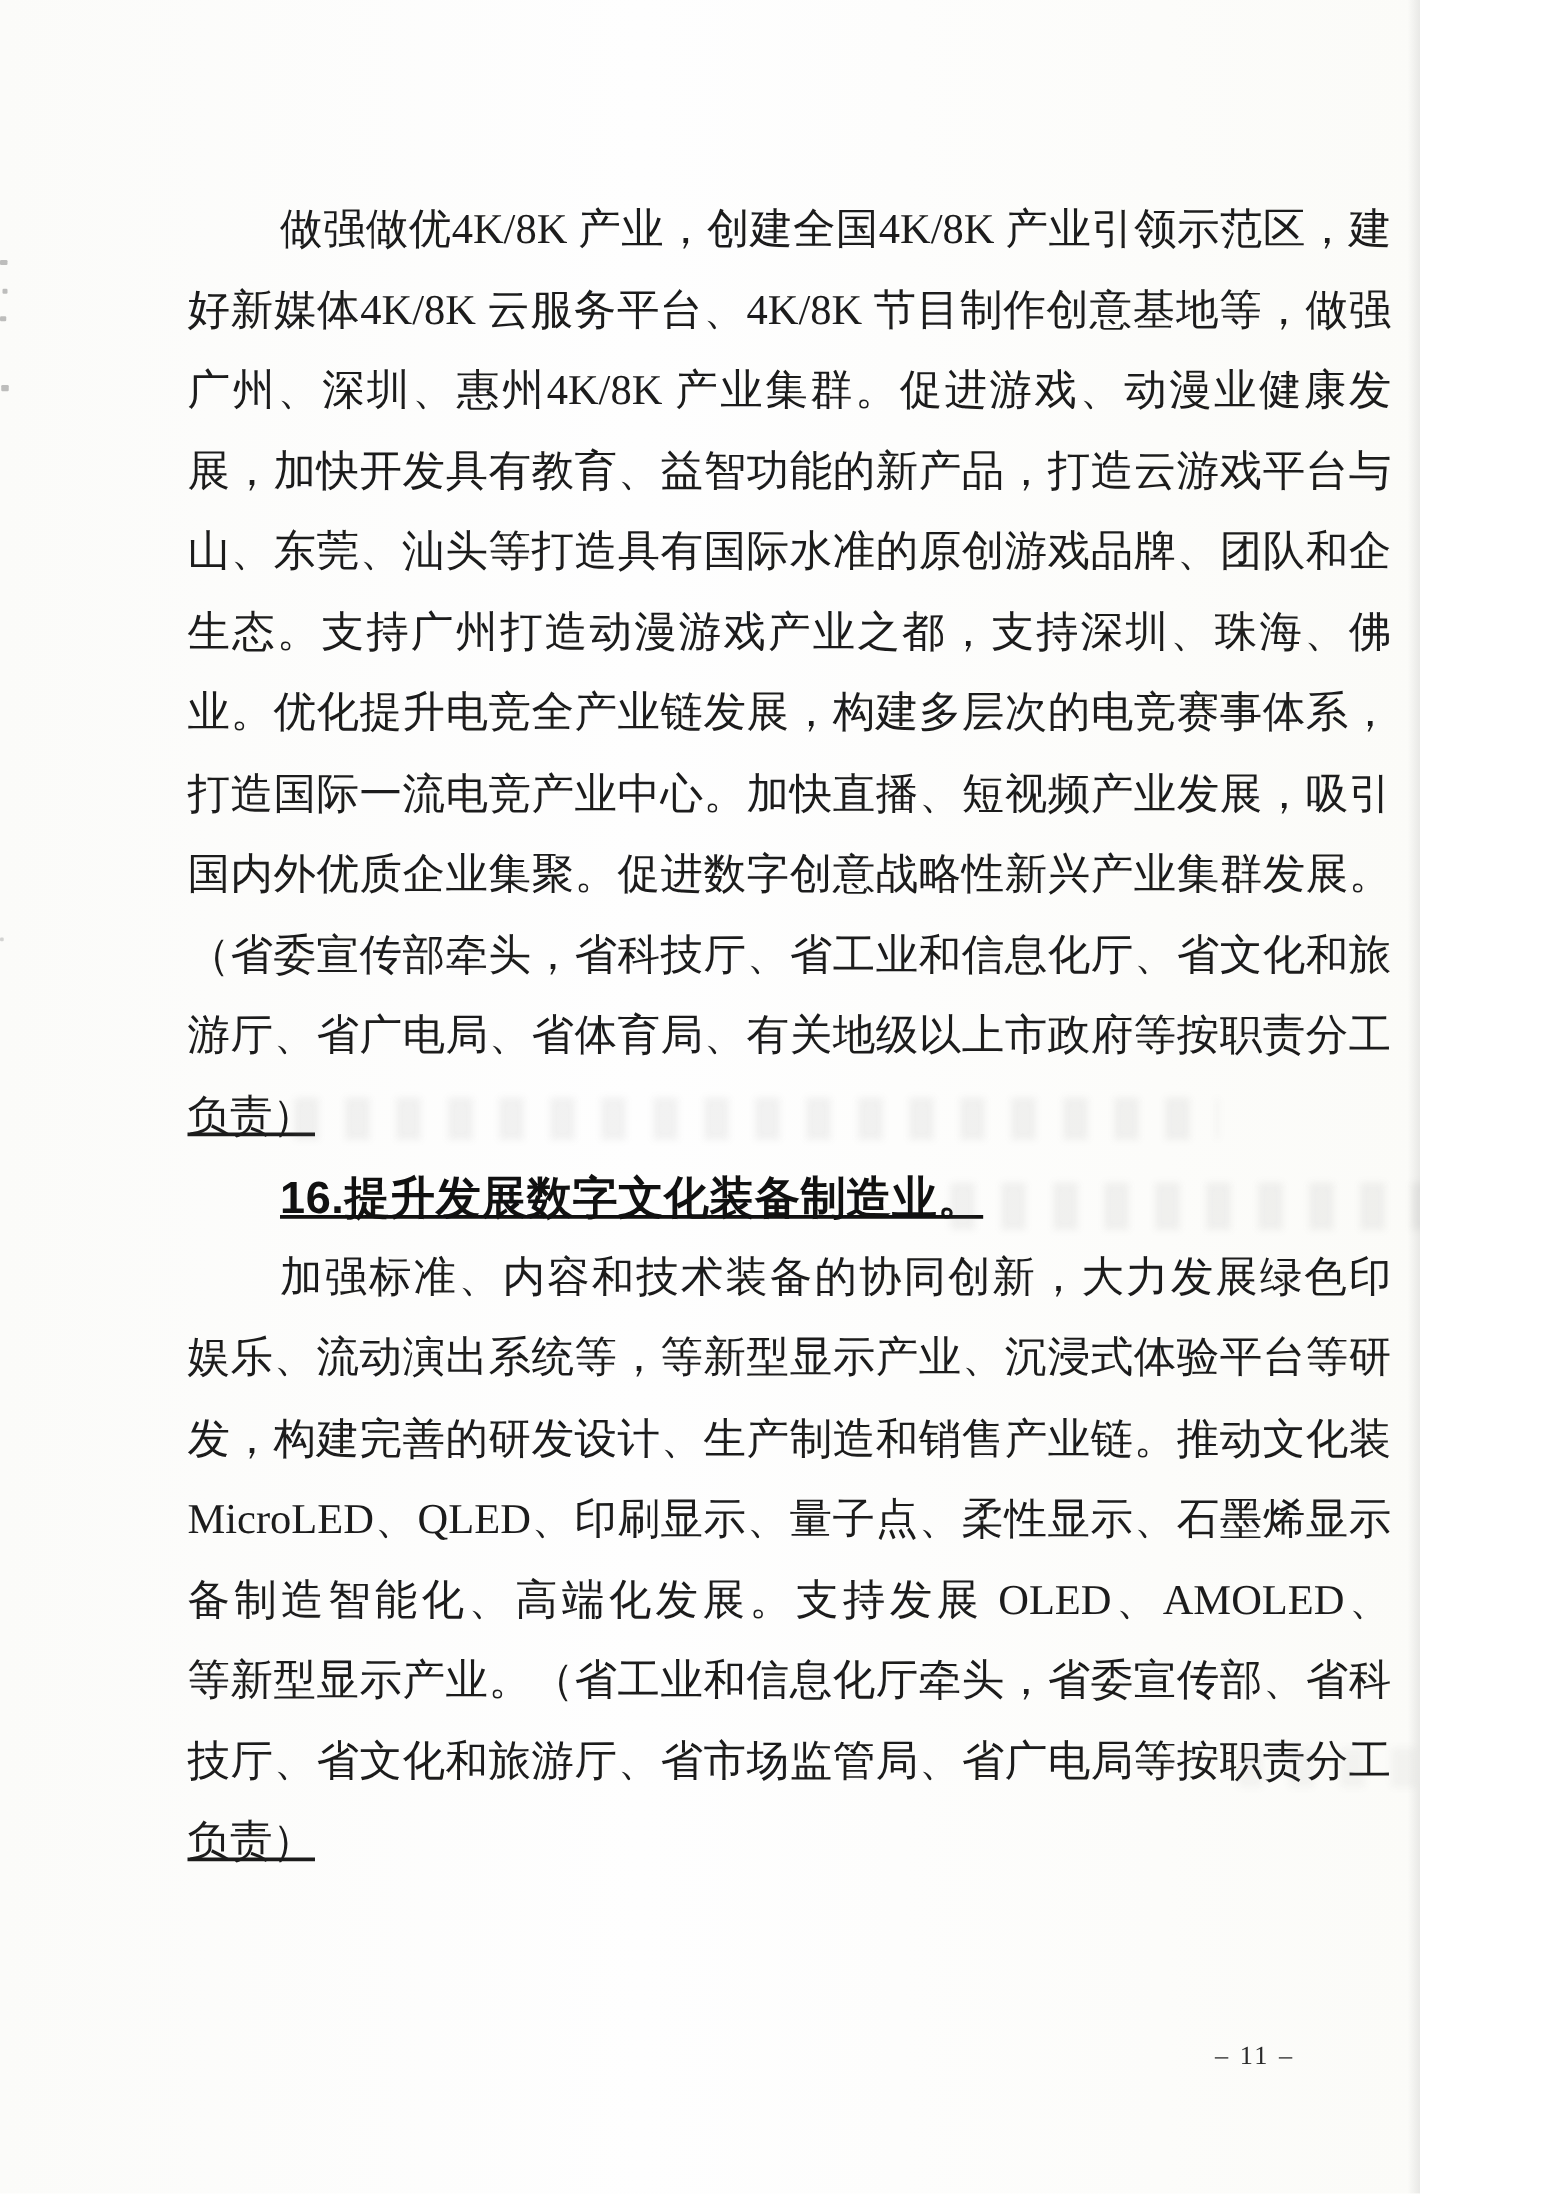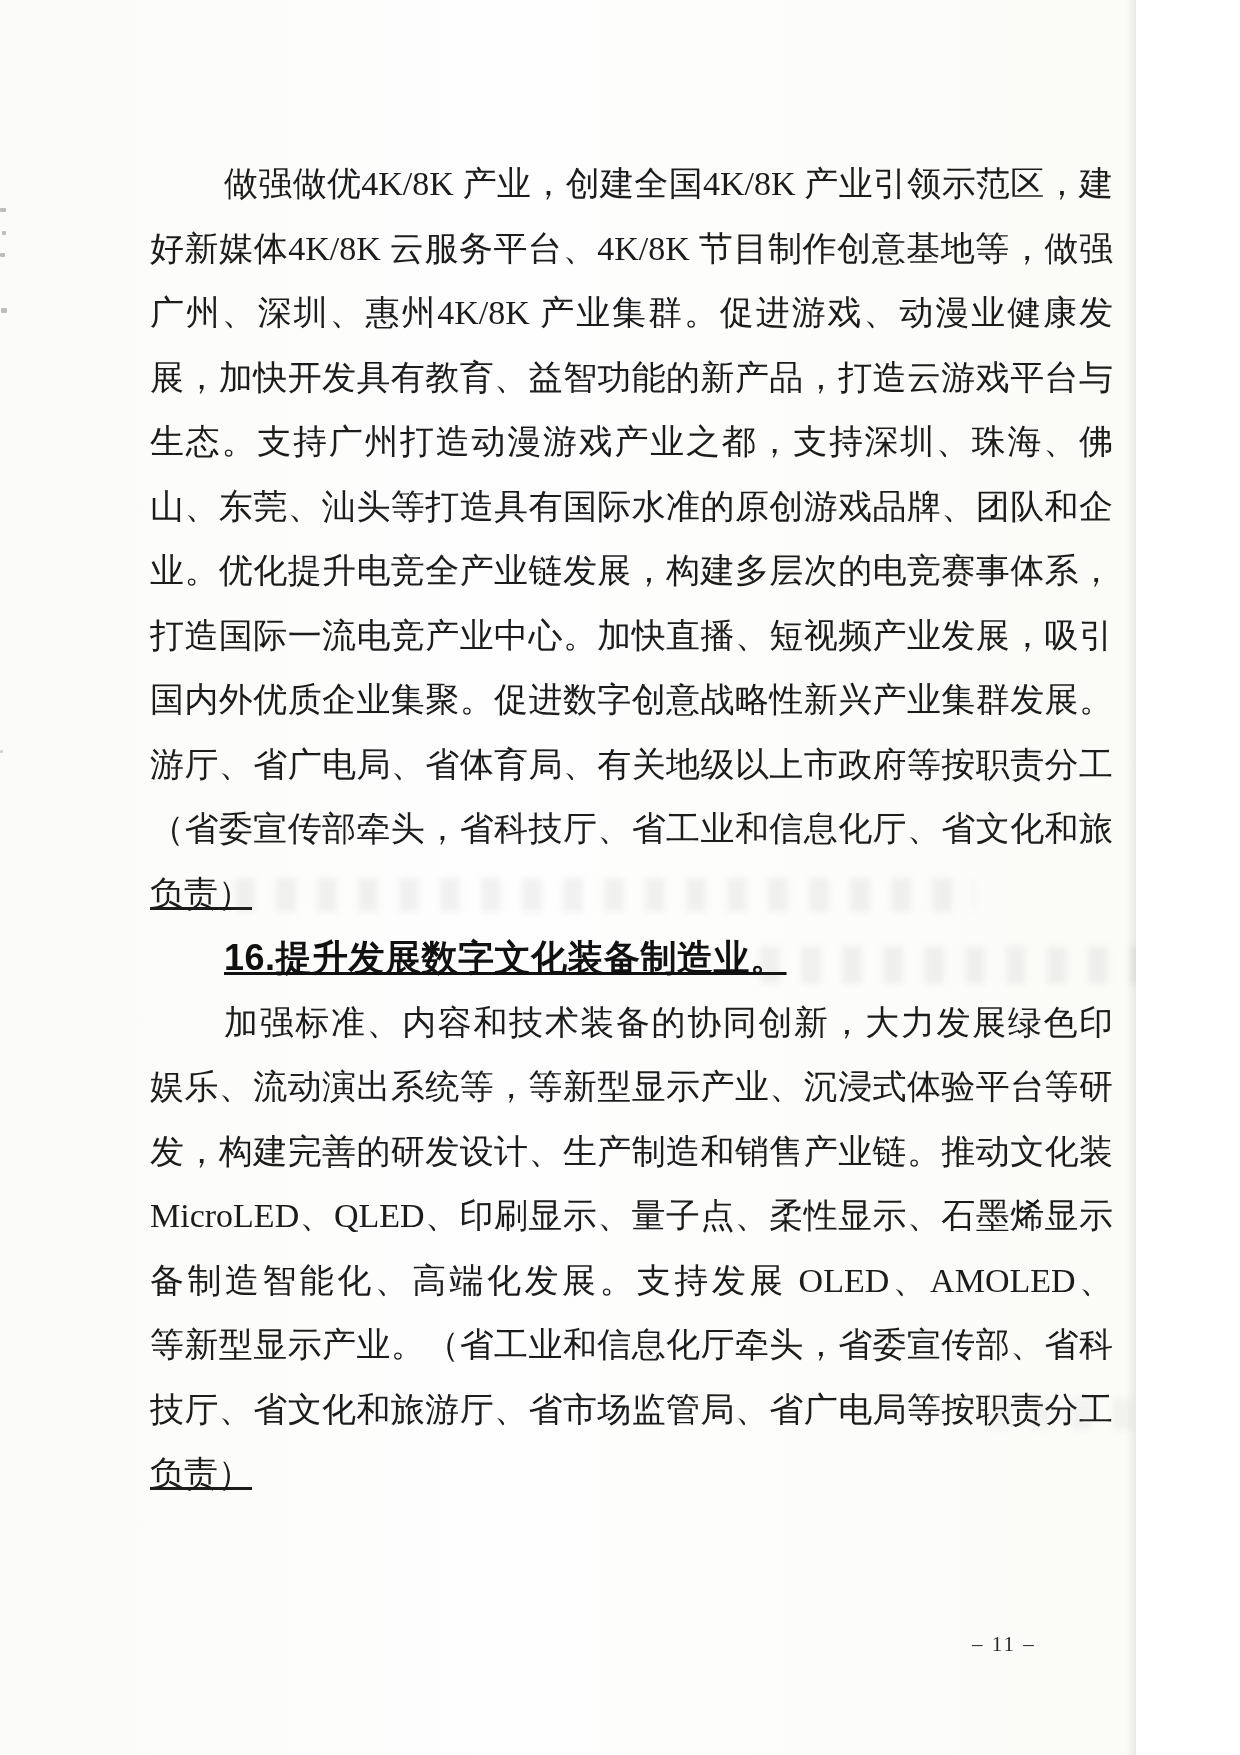--- a/index.html
+++ b/index.html
@@ -54,27 +54,27 @@
 <body>
 
 <div class="page">
 
   <div class="text-block">
 
     <div class="line indent">做强做优4K/8K 产业，创建全国4K/8K 产业引领示范区，建</div>
     <div class="line">好新媒体4K/8K 云服务平台、4K/8K 节目制作创意基地等，做强</div>
     <div class="line">广州、深圳、惠州4K/8K 产业集群。促进游戏、动漫业健康发</div>
     <div class="line">展，加快开发具有教育、益智功能的新产品，打造云游戏平台与</div>
+    <div class="line">山、东莞、汕头等打造具有国际水准的原创游戏品牌、团队和企</div>
     <div class="line">生态。支持广州打造动漫游戏产业之都，支持深圳、珠海、佛</div>
-    <div class="line">山、东莞、汕头等打造具有国际水准的原创游戏品牌、团队和企</div>
     <div class="line">业。优化提升电竞全产业链发展，构建多层次的电竞赛事体系，</div>
     <div class="line">打造国际一流电竞产业中心。加快直播、短视频产业发展，吸引</div>
     <div class="line">国内外优质企业集聚。促进数字创意战略性新兴产业集群发展。</div>
+    <div class="line">（省委宣传部牵头，省科技厅、省工业和信息化厅、省文化和旅</div>
     <div class="line">游厅、省广电局、省体育局、有关地级以上市政府等按职责分工</div>
-    <div class="line">（省委宣传部牵头，省科技厅、省工业和信息化厅、省文化和旅</div>
     <div class="line last">负责）</div>
 
     <div class="line heading last indent">16.提升发展数字文化装备制造业。</div>
 
     <div class="line indent">加强标准、内容和技术装备的协同创新，大力发展绿色印</div>
     <div class="line">娱乐、流动演出系统等，等新型显示产业、沉浸式体验平台等研</div>
     <div class="line">发，构建完善的研发设计、生产制造和销售产业链。推动文化装</div>
     <div class="line">MicroLED、QLED、印刷显示、量子点、柔性显示、石墨烯显示</div>
     <div class="line">备制造智能化、高端化发展。支持发展 OLED、AMOLED、</div>
     <div class="line">等新型显示产业。（省工业和信息化厅牵头，省委宣传部、省科</div>

